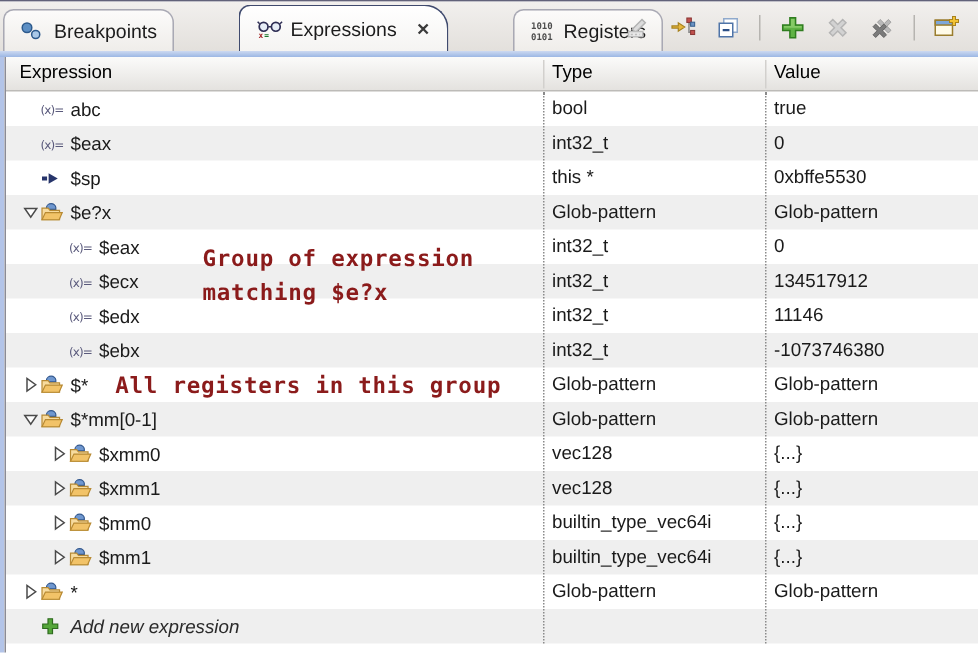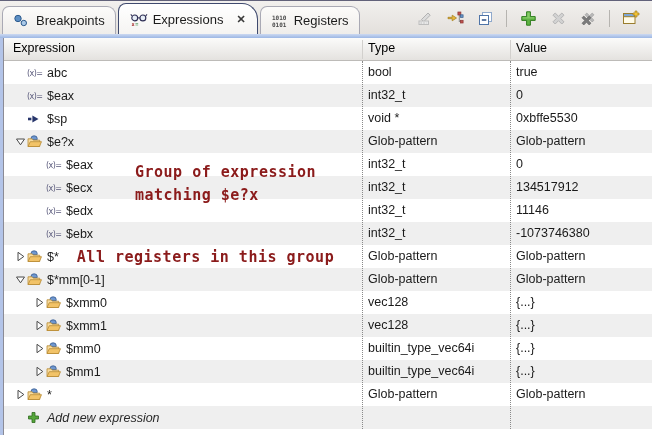--- a/index.html
+++ b/index.html
@@ -3,21 +3,21 @@
 <meta charset="utf-8">
 <style>
   * { margin:0; padding:0; box-sizing:border-box; }
   body { font-family:"Liberation Sans", sans-serif; background:#fff; }
   .window{ position:relative; width:652px; height:435px; overflow:hidden;
            border-top:1px solid #62627a; background:#fff; }
 
   
   .tabbar{ position:absolute; left:0; top:0; width:652px; height:33px;
            background:linear-gradient(#f2f0ee,#e3e0dc);
-           display:flex; align-items:flex-end; }
+           display:flex; align-items:flex-end;gap:41px; }
   .tab{ display:flex; align-items:center; gap:5px; font-size:13px; color:#1c1c1c;
         padding:0 10px; height:28px; border:1px solid #a9a9b4; border-bottom:none;
         background:linear-gradient(#fcfbfa,#efedea); border-radius:7px 9px 0 0;
         margin-left:2px; white-space:nowrap; }
   .tab.active{ height:31px; background:linear-gradient(#ffffff,#f5f4f2);
         border:1px solid #3f4a6e; border-bottom:none; border-radius:8px 16px 0 0;
         padding:0 11px; z-index:2; }
   .tab .close{ font-size:11px; font-weight:bold; color:#3a3a3a; margin-left:8px; cursor:pointer; }
   .tabicon{ display:inline-flex; width:18px; height:15px; align-items:center; }
 
@@ -198,21 +198,21 @@
           <div class="row">
             <span class="indent" style="width: 10px;"></span>
             <span class="expander"></span>
             <span class="ricon">
               <svg width="14" height="12" viewBox="0 0 14 12">
                 <path d="M1 4.7h3.4V7.3H1z" fill="#27356b"></path>
                 <path d="M5.4 2.5 L11.5 6 5.4 9.5z" fill="#27356b"></path>
               </svg>
             </span>
             <span class="rlabel">$sp</span>
-            <span class="cell type">void *</span>
+            <span class="cell type">this *</span>
             <span class="cell value">0xbffe5530</span>
           </div>
           <div class="row">
             <span class="indent" style="width: 10px;"></span>
             <span class="expander">
               <svg width="11" height="11" viewBox="0 0 11 11">
                 <path d="M1.5 3h8L5.5 8.8z" fill="#fdfdfd" stroke="#4a4a4a"></path>
               </svg>
             </span>
             <span class="ricon">

